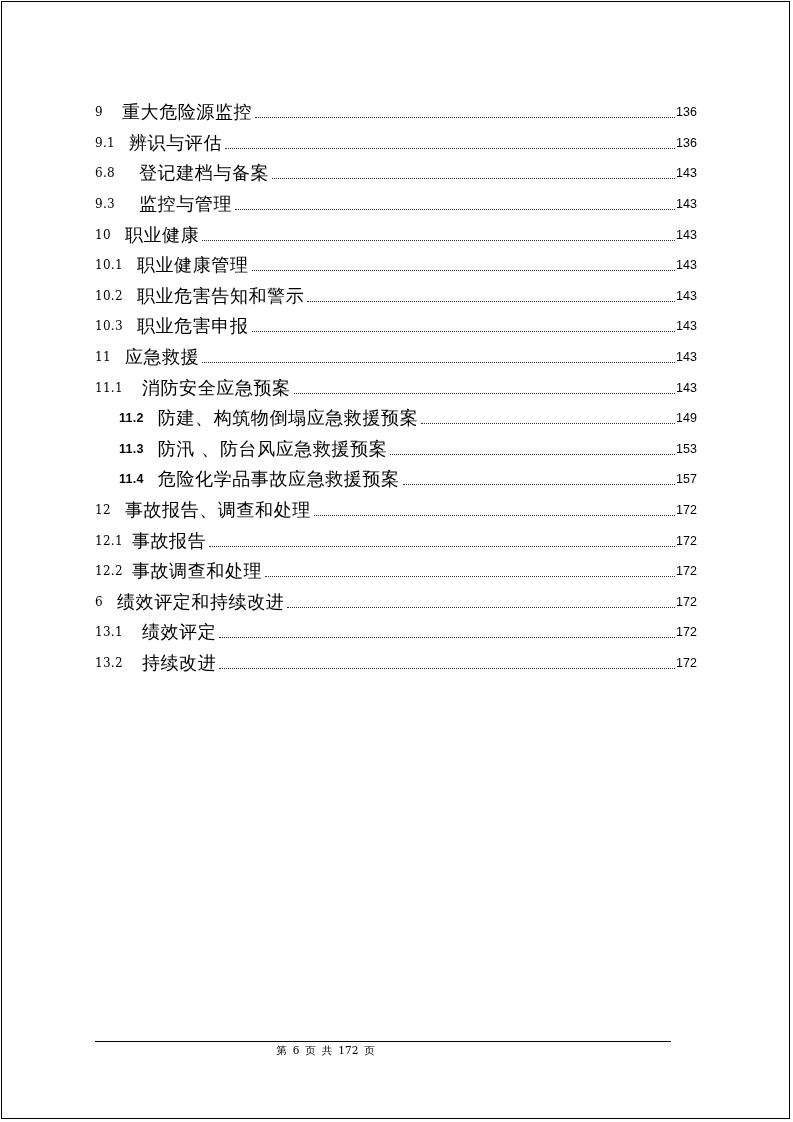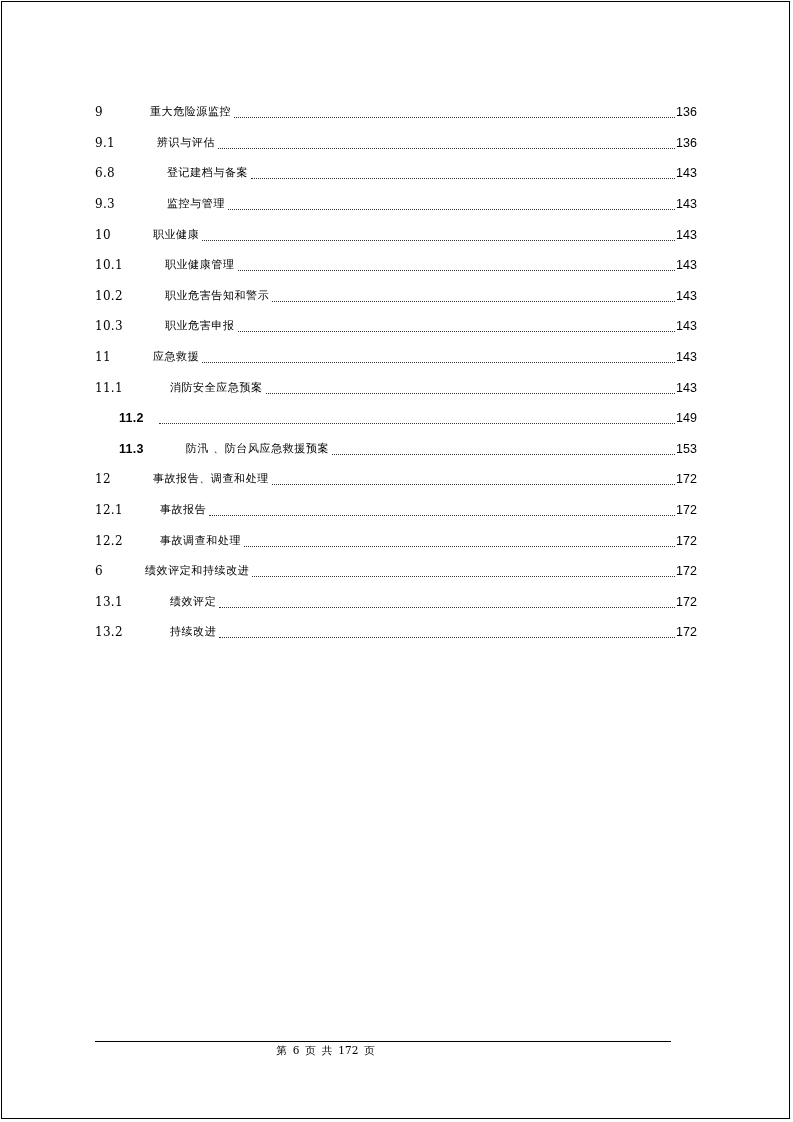--- a/index.html
+++ b/index.html
@@ -47,24 +47,23 @@
     }
     .toc-num.bold {
       font-family: "Liberation Sans", sans-serif;
       font-weight: bold;
       font-size: 12.5px;
       margin-left: 24px;
     }
     .toc-title {
       flex: none;
       font-family: "DejaVu Sans", sans-serif;
-      font-size: 11px;
+      font-size: 18px;
       letter-spacing: 0.6px;
       padding-right: 2px;
-      margin-left: 28px;
     }
     .toc-leader {
       flex: 1 1 auto;
       height: 1px;
       border-bottom: 1.2px dotted #333;
       margin: 0 1px;
       align-self: center;
       transform: translateY(5px);
     }
     .toc-page {
@@ -167,29 +166,37 @@
     <div class="toc-row">
       <span class="toc-num">11.1</span>
       <span class="toc-gap" style="display: inline-block; width: 19px;"></span>
       <span class="toc-title">消防安全应急预案</span>
       <span class="toc-leader"></span>
       <span class="toc-page">143</span>
     </div>
     <div class="toc-row">
       <span class="toc-num bold">11.2</span>
       <span class="toc-gap" style="display: inline-block; width: 14px;"></span>
+      <span class="toc-title">防建、构筑物倒塌应急救援预案</span>
       <span class="toc-leader"></span>
       <span class="toc-page">149</span>
     </div>
     <div class="toc-row">
       <span class="toc-num bold">11.3</span>
       <span class="toc-gap" style="display: inline-block; width: 14px;"></span>
       <span class="toc-title">防汛 、防台风应急救援预案</span>
       <span class="toc-leader"></span>
       <span class="toc-page">153</span>
+    </div>
+    <div class="toc-row">
+      <span class="toc-num bold">11.4</span>
+      <span class="toc-gap" style="display: inline-block; width: 14px;"></span>
+      <span class="toc-title">危险化学品事故应急救援预案</span>
+      <span class="toc-leader"></span>
+      <span class="toc-page">157</span>
     </div>
     <div class="toc-row">
       <span class="toc-num">12</span>
       <span class="toc-gap" style="display: inline-block; width: 14px;"></span>
       <span class="toc-title">事故报告、调查和处理</span>
       <span class="toc-leader"></span>
       <span class="toc-page">172</span>
     </div>
     <div class="toc-row">
       <span class="toc-num">12.1</span>

